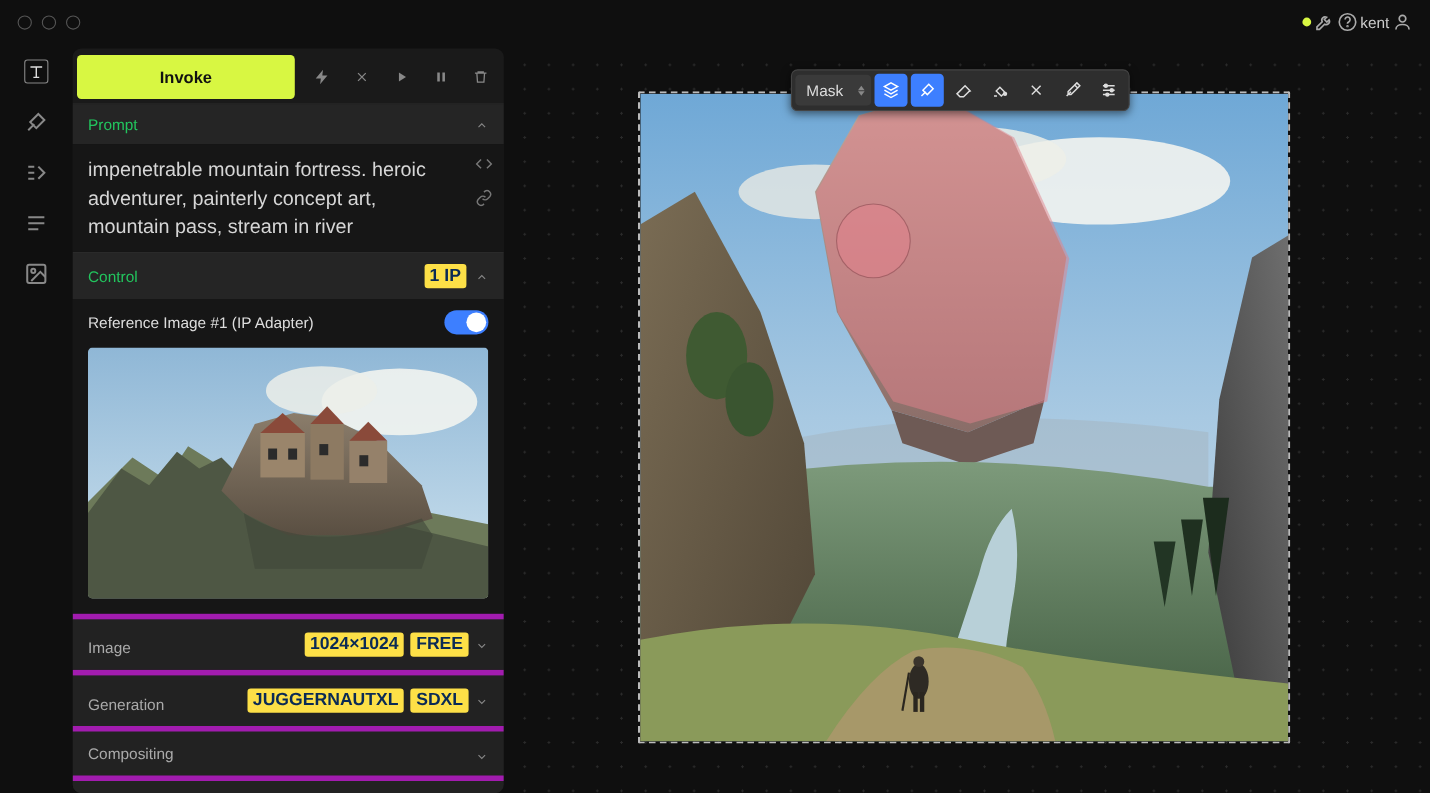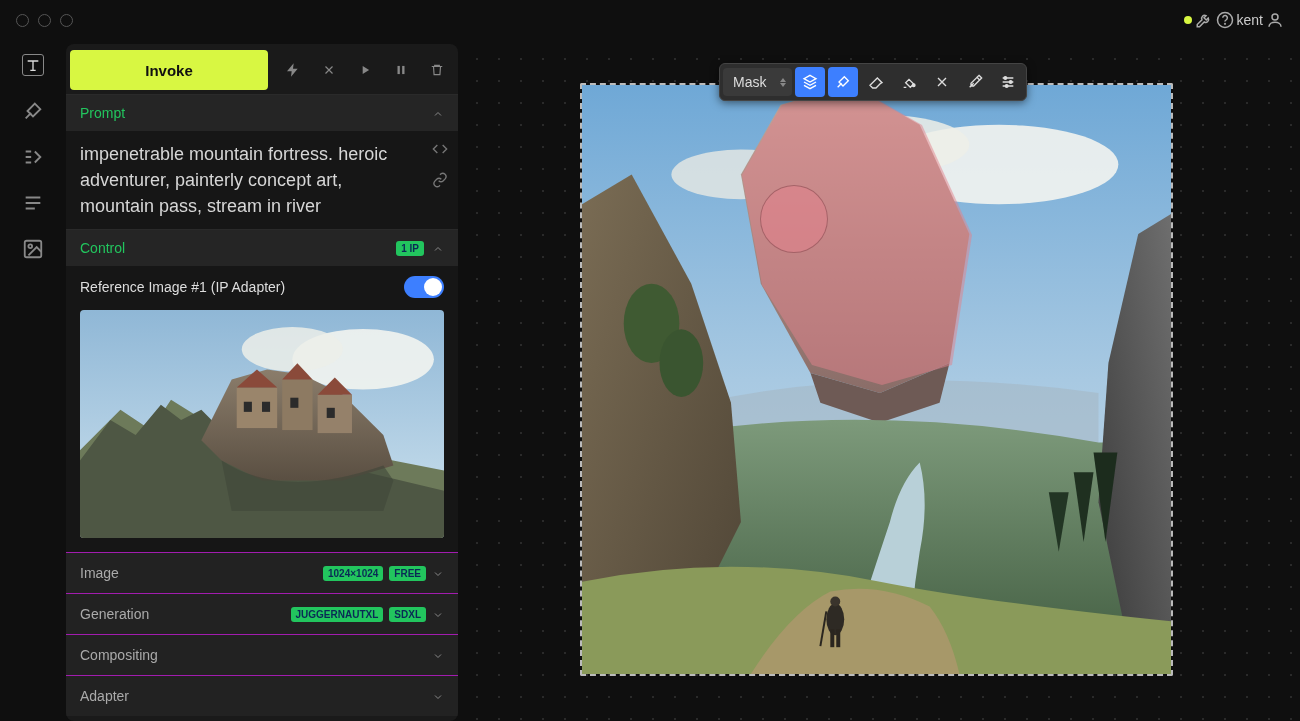--- a/index.html
+++ b/index.html
@@ -64,22 +64,22 @@
 .section { border-top: 1px solid #2a2a2a; }
 .section-header {
   display: flex; align-items: center; justify-content: space-between;
   padding: 10px 14px; cursor: pointer; color: #aaa;
   background: #252525;
 }
 .section-header .title { font-size: 14px; color:#22c55e; }
 .section-header .right { display: flex; align-items: center; gap: 8px; }
 .chev { width: 12px; height: 12px; color:#888; }
 .badge {
-  background: #22c55e; color: #0a2a55;
-  font-size: 10px; font-weight: 700; padding: 2px 5px; border-radius: 3px;
+  background: #fde047; color: #0a2a55;
+  font-size: 16px; font-weight: 700; padding: 2px 5px; border-radius: 3px;
 }
 .prompt-body {
   padding: 10px 14px; position: relative; background:#161616;
 }
 .prompt-text { font-size: 18px; line-height: 1.45; color: #d6d6d6; padding-right: 28px; }
 .prompt-side-icons { position: absolute; right: 10px; top: 10px; display: flex; flex-direction: column; gap: 12px; color:#777; }
 
 .control-body { padding: 10px 14px 14px; background:#161616; }
 .control-row { display: flex; align-items: center; justify-content: space-between; margin-bottom: 12px; }
 .control-row .label { color: #ddd; font-size: 14px; }
@@ -108,22 +108,22 @@
 .spin .up { border-bottom:5px solid #777; }
 .spin .down { border-top:5px solid #777; }
 
 .ref-image {
   margin-top: 12px; width: 100%; height: 228px; border-radius: 4px; overflow: hidden;
   position: relative;
 }
 .ref-image svg { width: 100%; height: 100%; display:block; }
 
 .collapsed-section {
-  display:flex; align-items:center; justify-content:space-between;
-  padding: 12px 14px; background:#222; border-top:1px solid #a21caf; cursor:pointer;
+  display:flex; align-items:flex-end; justify-content:space-between;
+  padding: 12px 14px; background:#222; border-top:5px solid #a21caf; cursor:pointer;
 }
 .collapsed-section .title { color:#aaa; font-size:14px; }
 .collapsed-section .right { display:flex; align-items:center; gap:6px; }
 
 .canvas-area {
   flex:1; position:relative;
   background-image: radial-gradient(circle, #2a2a2a 1px, transparent 1px);
   background-size: 22px 22px;
   background-position: 8px 8px;
 }

